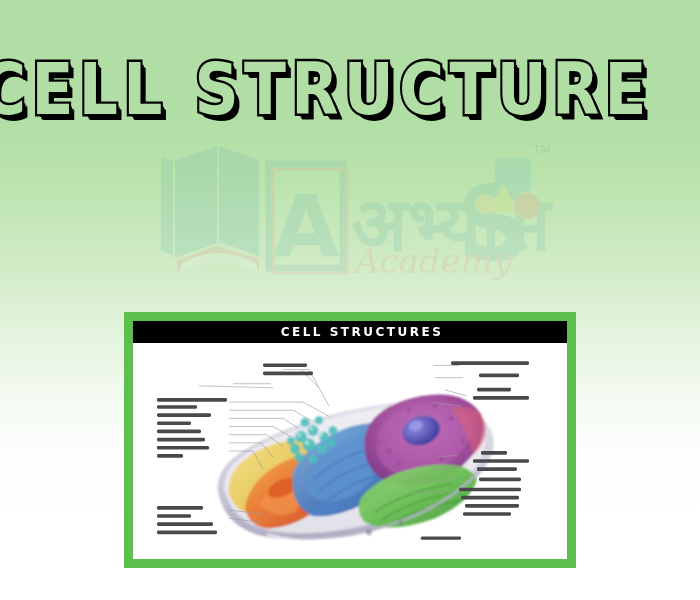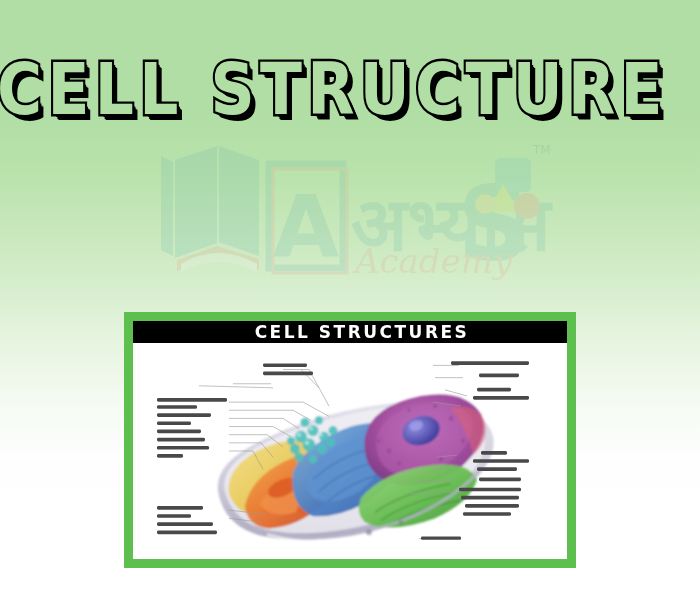--- a/index.html
+++ b/index.html
@@ -41,21 +41,21 @@
     width: 420px;
     height: 152px;
     opacity: 0.20;
     pointer-events: none;
   }
   #watermark svg { display: block; }
 
   
   #title-wrap {
     position: absolute;
-    left: 16px;
+    left: 0;
     top: 54px;
     width: 566px;
     text-align: center;
     line-height: 1;
   }
   #title-text {
     display: inline-block;
     font-family: "DejaVu Sans", sans-serif;
     font-size: 58px;
     font-weight: bold;
@@ -93,21 +93,21 @@
   }
   #panel-banner {
     position: absolute;
     left: 0;
     top: 0;
     width: 100%;
     height: 22px;
     background: #000000;
     color: #ffffff;
     font-family: "DejaVu Sans", sans-serif;
-    font-size: 17px;
+    font-size: 12px;
     font-weight: bold;
     letter-spacing: 2.5px;
     text-align: center;
     line-height: 22px;
     transform-origin: center center;
     overflow: hidden;
     text-indent: 24px;
     filter: blur(0.4px);
   }
   #panel-figure {

